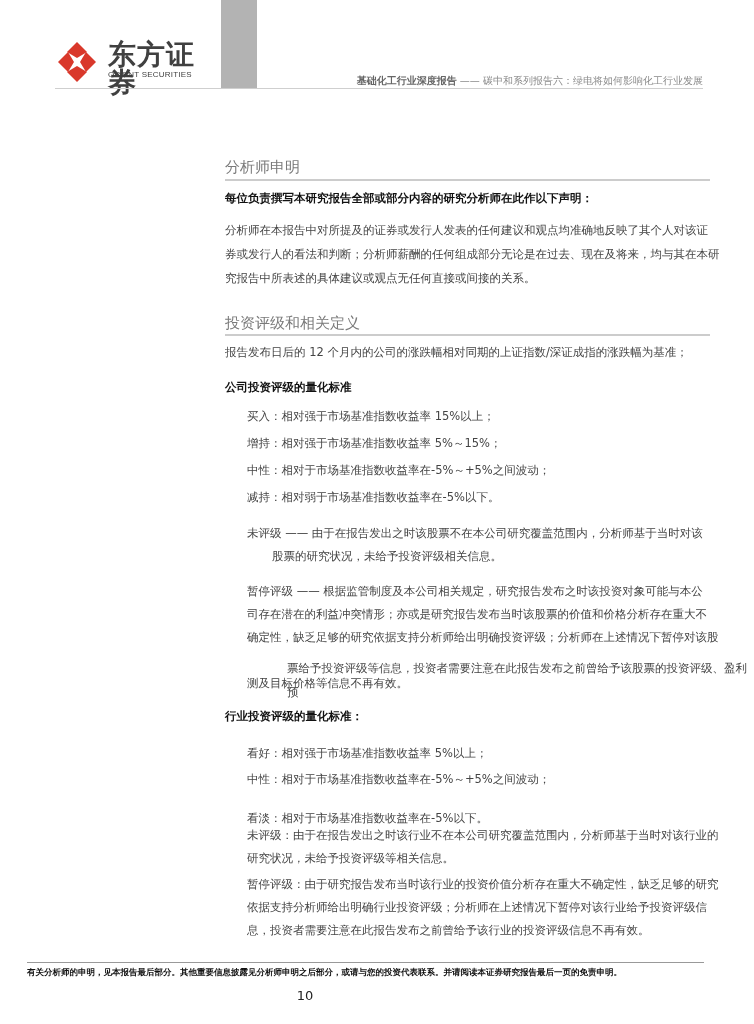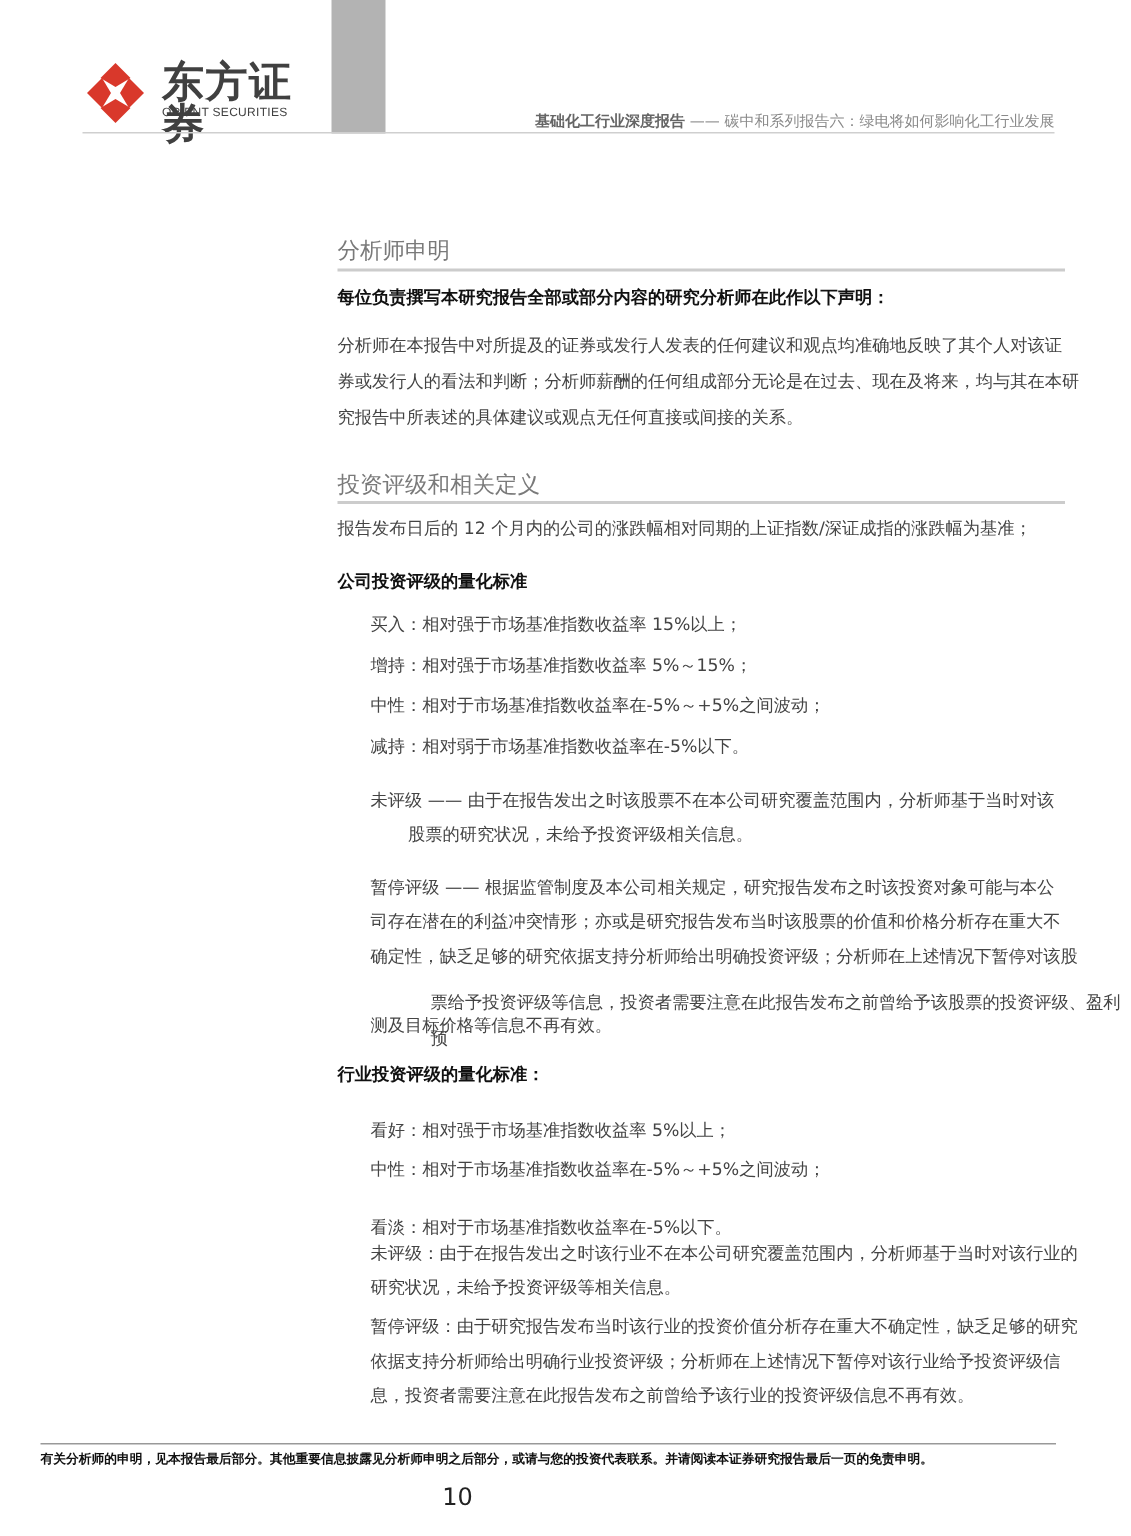--- a/index.html
+++ b/index.html
@@ -15,21 +15,21 @@
   .logo-cn { position: absolute; left: 51px; top: 0; font-size: 28px; font-weight: bold; color: #404040; letter-spacing: 1px; line-height: 28px; }
   .logo-en { position: absolute; left: 51px; top: 29px; font-size: 8px; font-weight: normal; color: #404040; letter-spacing: 0.2px; line-height: 10px; font-family: "Liberation Sans", sans-serif; }
   .running-title { right: 51px; top: 74px; font-size: 10px; color: #8a8a8a; white-space: nowrap; }
   .running-title .bold { color: #666; font-weight: bold; margin-top: 30px; }
   .section-title { position: absolute; left: 225px; font-size: 15px; color: #7a7a7a; }
   .section-rule { position: absolute; left: 225px; width: 485px; height: 2px; background: #cccccc; }
   .p { position: absolute; font-size: 11.5px; color: #444; line-height: 24px; }
   .pb { position: absolute; font-size: 11.5px; font-weight: bold; color: #111; line-height: 24px; }
   .footer-rule { left: 27px; top: 962px; width: 677px; height: 1px; background: #999; }
   .footer-note { left: 27px; top: 967px; font-size: 8.5px; color: #111; font-weight: bold; white-space: nowrap; text-align: center; }
-  .page-num { left: 0; width: 610px; top: 988px; text-align: center; font-size: 16px; color: #222; }
+  .page-num { left: 0; width: 610px; top: 988px; text-align: center; font-size: 13px; color: #222; }
 </style>
 </head>
 <body>
 
 <div class="abs gray-bar"></div>
 <div class="abs logo">
   <svg class="logo-mark" viewBox="0 0 40 42">
     <g fill="#d9382b">
       <path d="M20 1 L30 11 L20 17 L10 11 Z" transform="rotate(0 20 21)"></path>
       <path d="M39 21 L29 31 L23 21 L29 11 Z"></path>

